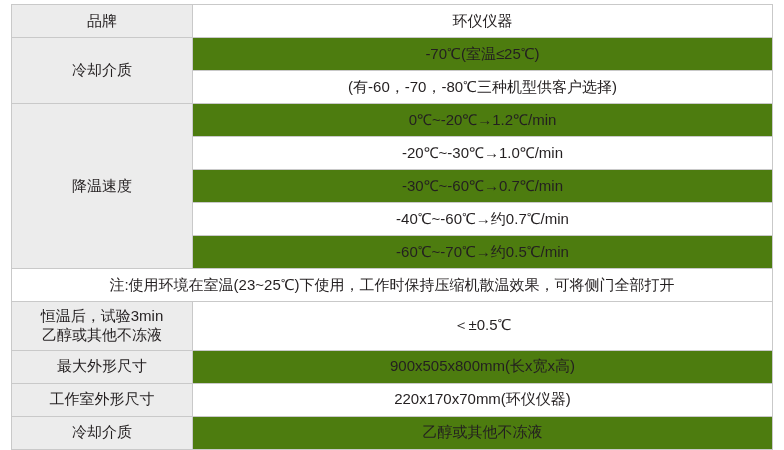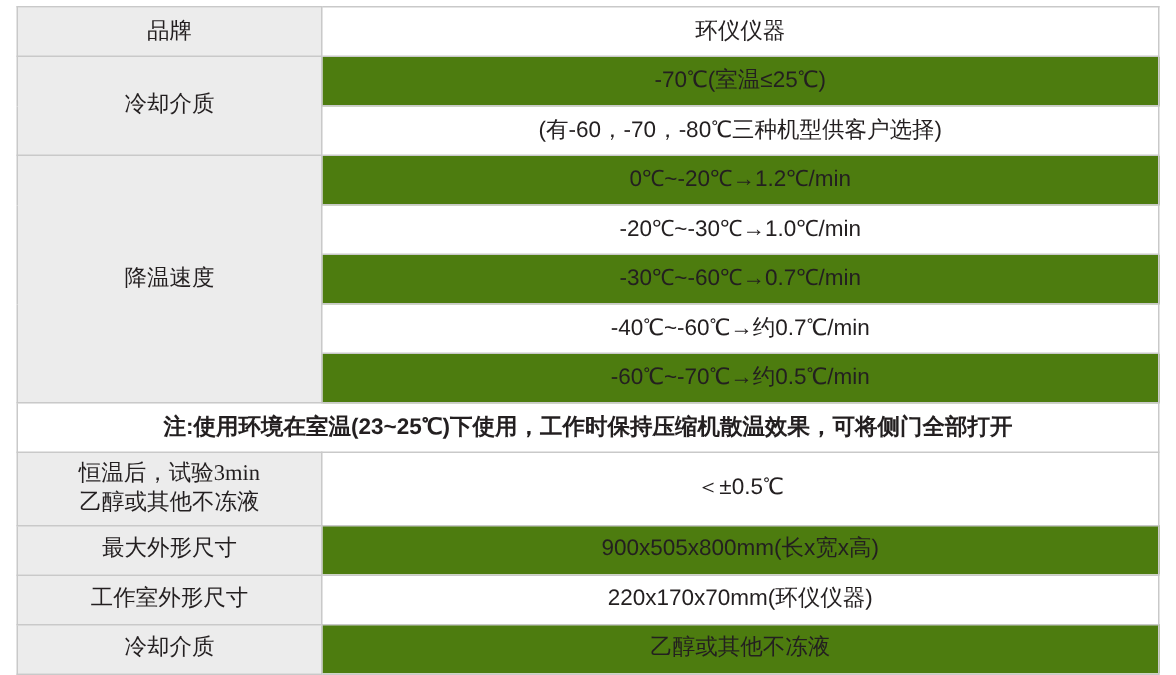--- a/index.html
+++ b/index.html
@@ -24,46 +24,44 @@
     width: 762px;
     margin: 0 auto;
     table-layout: fixed;
   }
   table.spec td {
     border: 1px solid #c9c9c9;
     font-size: 15px;
     line-height: 1.25;
     text-align: center;
     vertical-align: middle;
-    padding: 5px 15px;
+    padding: 5px 4px;
     height: 22px;
     color: #231f20;
   }
   td.label {
     width: 172px;
     background: #ececec;
   }
   td.val {
     background: #ffffff;
     margin-left: 22px;
   }
   td.val.shade {
     background: #4d7c0f;
   }
   td.full {
     background: #ffffff;
   }
   .two-line {
     line-height: 1.45;
-    font-family: Liberation Serif, serif;
   }
   .note {
     font-size: 14.5px;
     padding: 6px 4px;
-    font-weight: bold;
   }
 </style>
 </head>
 <body>
 
 <div class="spec-wrap">
   <table class="spec">
     <tbody>
 
       <tr>

